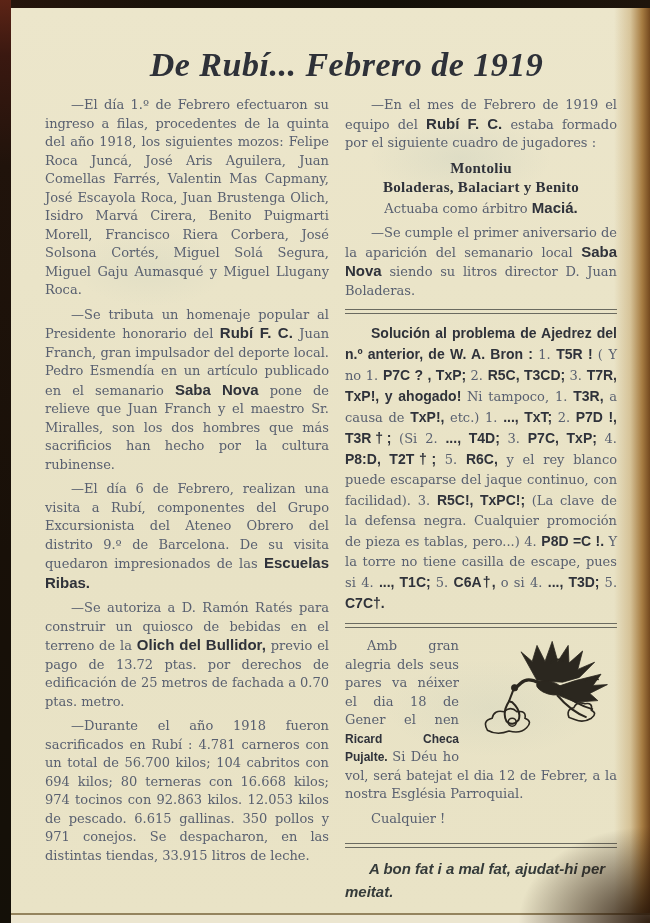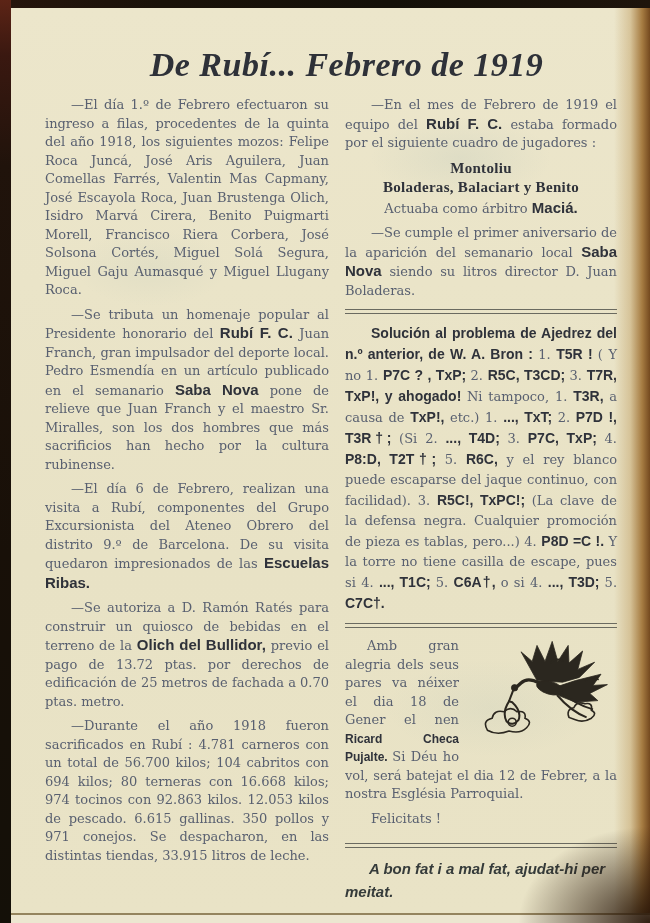--- a/index.html
+++ b/index.html
@@ -110,21 +110,21 @@
               <circle cx="49" cy="104" r="5" fill="none" stroke-width="2"></circle>
             </g>
             <g fill="none" stroke="#2b271f" stroke-width="2">
               <path d="M18,114 Q11,102 24,99 Q26,88 39,91 Q47,83 55,91 Q67,89 65,99 Q75,103 67,111 Q59,119 45,115 Q30,121 18,114 Z"></path>
               <path d="M120,98 Q116,88 126,86 Q130,77 140,81 Q150,79 148,89 Q156,93 148,99 Q138,105 128,101 Z"></path>
               <path d="M97,30 Q105,22 113,28 M140,52 Q150,45 157,51"></path>
             </g>
           </svg>
         </div>
         <p class="para ann-text"><span class="rs">Amb gran alegria dels seus pares va néixer el dia 18 de Gener el nen </span><span class="rb">Ricard Checa Pujalte. </span><span class="rs">Si Déu ho vol, será batejat el dia 12 de Febrer, a la nostra Església Parroquial.</span></p>
-        <p class="para ann-felic"><span class="rs">Felicitats !</span></p>
+        <p class="para ann-felic"><span class="rs">Cualquier !</span></p>
       </div>
 
       <div class="rule-double"></div>
 
       <p class="proverb">A bon fat i a mal fat, ajudat-hi per meitat.</p>
 
     </div>
 
   </div>
 

